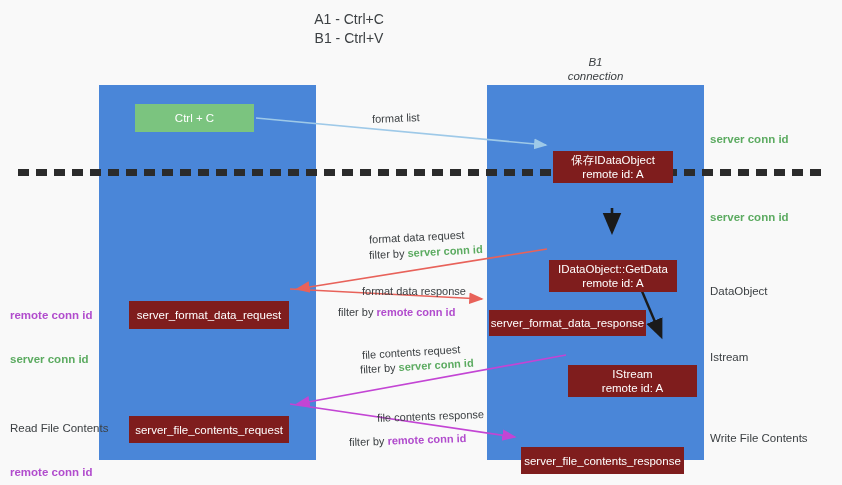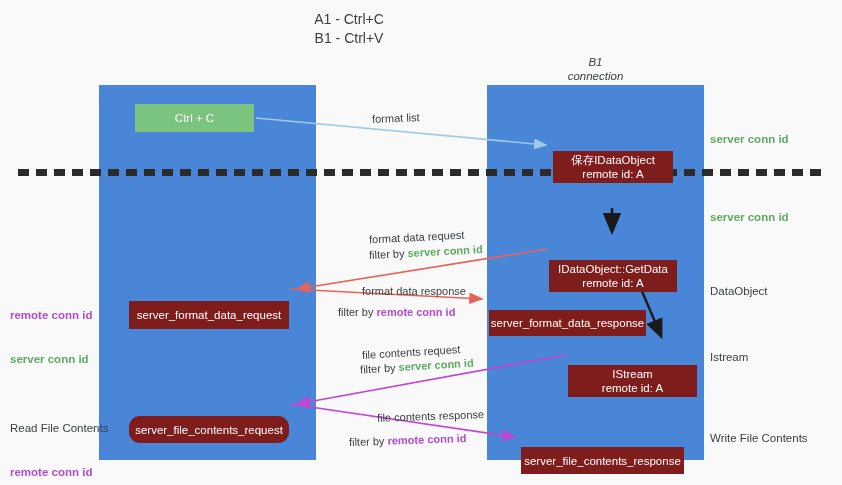--- a/index.html
+++ b/index.html
@@ -71,21 +71,21 @@
   .node.green  { background: #7bc47f; }
   .node.orange { background: #7f1d1d; margin-top: 24px; }
 
   #n-ctrlc    { left: 135px; top: 104px; width: 119px; height: 28px; }
   #n-dataobj  { left: 553px; top: 127px; width: 120px; height: 32px; }
   #n-ctrlv    { left: 553px; top: 180px; width: 119px; height: 27px; }
   #n-getdata  { left: 549px; top: 236px; width: 128px; height: 32px; }
   #n-fmtreq   { left: 129px; top: 277px; width: 160px; height: 28px; text-align: right; }
   #n-fmtresp  { left: 489px; top: 286px; width: 157px; height: 26px; }
   #n-istream  { left: 568px; top: 341px; width: 129px; height: 32px; }
-  #n-filereq  { left: 129px; top: 392px; width: 160px; height: 27px; border-radius: 11px; }
+  #n-filereq  { left: 129px; top: 392px; width: 160px; height: 27px; }
   #n-fileresp { left: 521px; top: 423px; width: 163px; height: 27px; }
 
   
   .side-note {
     font-size: 11.5px;
     line-height: 14px;
     white-space: pre;
     color: #3c4043;
   }
   .conn-green  { color: #5cab61; font-weight: bold; }

